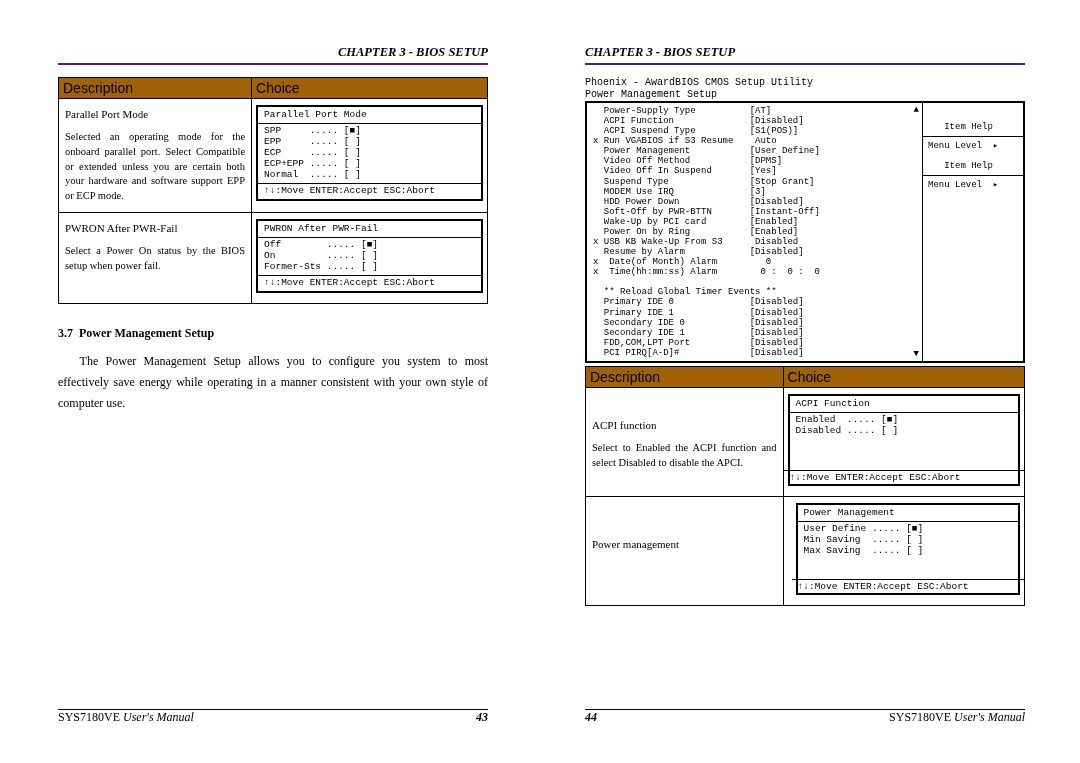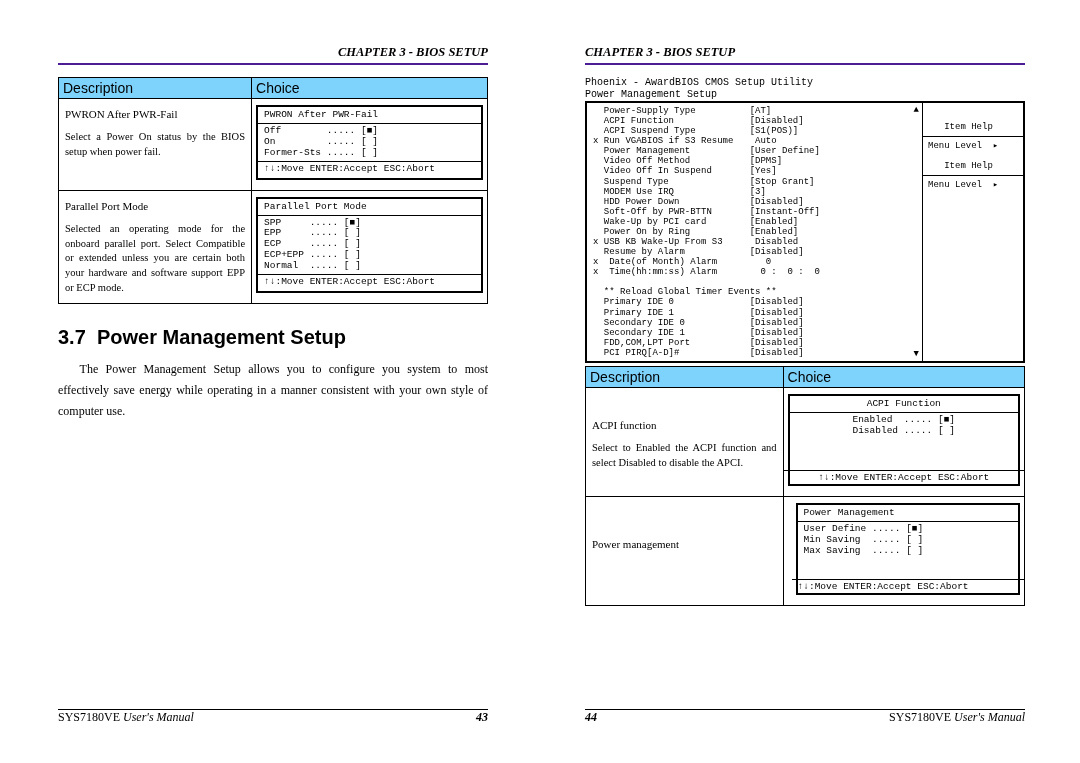--- a/index.html
+++ b/index.html
@@ -46,21 +46,21 @@
   table.desc-choice {
     border-collapse: collapse;
     width: 100%;
     font-family: Arial, sans-serif;
     font-size: 11px;
   }
   table.desc-choice th {
     font-weight: normal;
     font-size: 14px;
     text-align: left;
-    background: #7dd3fc;
+    background: #a16207;
     border: 1px solid #000;
     padding: 2px 4px;
   }
   table.desc-choice td {
     border: 1px solid #000;
     vertical-align: top;
     padding: 8px 6px;
   }
   table.desc-choice td.desc {
     font-family: "Times New Roman", serif;
@@ -86,23 +86,23 @@
   }
   .bios-box .hr { border-top:1px solid #000; margin:2px -6px; }
   .bios-foot {
     border-top:1px solid #000;
     margin: 2px -6px -3px -6px;
     padding: 2px 6px 3px 6px;
     white-space: pre;
   }
 
   .section-title {
-    font-family: Liberation Sans, sans-serif;
+    font-family: Liberation Serif, serif;
     font-weight: bold;
-    font-size: 20px;
+    font-size: 12px;
     margin-top: 22px;
     margin-bottom: 10px;
   }
   .body-text {
     font-family: "Times New Roman", serif;
     font-size: 12px;
     line-height: 1.75;
     text-align: justify;
     text-indent: 1.8em;
   }
@@ -157,41 +157,41 @@
   <div class="chapter-header">CHAPTER 3 - BIOS SETUP</div>
 
   <table class="desc-choice">
     <tbody>
         <tr>
       <th>Description</th>
       <th>Choice</th>
     </tr>
     <tr>
       <td class="desc">
-        <span class="title">PWRON After PWR-Fail</span>
-        <span style="text-align:justify;display:block;">Select a Power On status by the BIOS setup when power fail.</span>
-      </td>
-      <td class="choice">
-        <div class="bios-box"><span>PWRON After PWR-Fail</span><div class="hr"></div><span>Off        ..... [■]
-On         ..... [ ]
-Former-Sts ..... [ ]</span>
-<div class="bios-foot">↑↓:Move ENTER:Accept ESC:Abort</div></div>
-      </td>
-    </tr>
-    <tr>
-      <td class="desc">
         <span class="title">Parallel Port Mode</span>
         <span style="text-align:justify;display:block;">Selected an operating mode for the onboard parallel port. Select Compatible or extended unless you are certain both your hardware and software support EPP or ECP mode.</span>
       </td>
       <td class="choice">
         <div class="bios-box"><span>Parallel Port Mode</span><div class="hr"></div><span>SPP     ..... [■]
 EPP     ..... [ ]
 ECP     ..... [ ]
 ECP+EPP ..... [ ]
 Normal  ..... [ ]</span>
+<div class="bios-foot">↑↓:Move ENTER:Accept ESC:Abort</div></div>
+      </td>
+    </tr>
+    <tr>
+      <td class="desc">
+        <span class="title">PWRON After PWR-Fail</span>
+        <span style="text-align:justify;display:block;">Select a Power On status by the BIOS setup when power fail.</span>
+      </td>
+      <td class="choice">
+        <div class="bios-box"><span>PWRON After PWR-Fail</span><div class="hr"></div><span>Off        ..... [■]
+On         ..... [ ]
+Former-Sts ..... [ ]</span>
 <div class="bios-foot">↑↓:Move ENTER:Accept ESC:Abort</div></div>
       </td>
     </tr>
   </tbody>
     </table>
 
   <div class="section-title">
     <span>3.7</span>&nbsp;&nbsp;<span>Power Management Setup</span>
   </div>
   <div class="body-text">The Power Management Setup allows you to configure you system to most effectively save energy while operating in a manner consistent with your own style of computer use.</div>
@@ -245,21 +245,21 @@
         <tr>
       <th>Description</th>
       <th>Choice</th>
     </tr>
     <tr>
       <td class="desc" style="padding-top:30px;">
         <span class="title">ACPI function</span>
         <span style="text-align:justify;display:block;">Select to Enabled the ACPI function and select Disabled to disable the APCI.</span>
       </td>
       <td class="choice">
-        <div class="bios-box" style="min-height:92px;position:relative;text-align:center;"><span>ACPI Function</span><div class="hr"></div><span>Enabled  ..... [■]
+        <div class="bios-box" style="min-height:92px;position:relative;"><span>ACPI Function</span><div class="hr"></div><span>Enabled  ..... [■]
 Disabled ..... [ ]</span>
 <div class="bios-foot" style="position:absolute;bottom:0;left:0;right:0;">↑↓:Move ENTER:Accept ESC:Abort</div></div>
       </td>
     </tr>
     <tr>
       <td class="desc" style="padding-top:40px;">
         <span class="title">Power management</span>
         <span></span>
       </td>
       <td class="choice">

